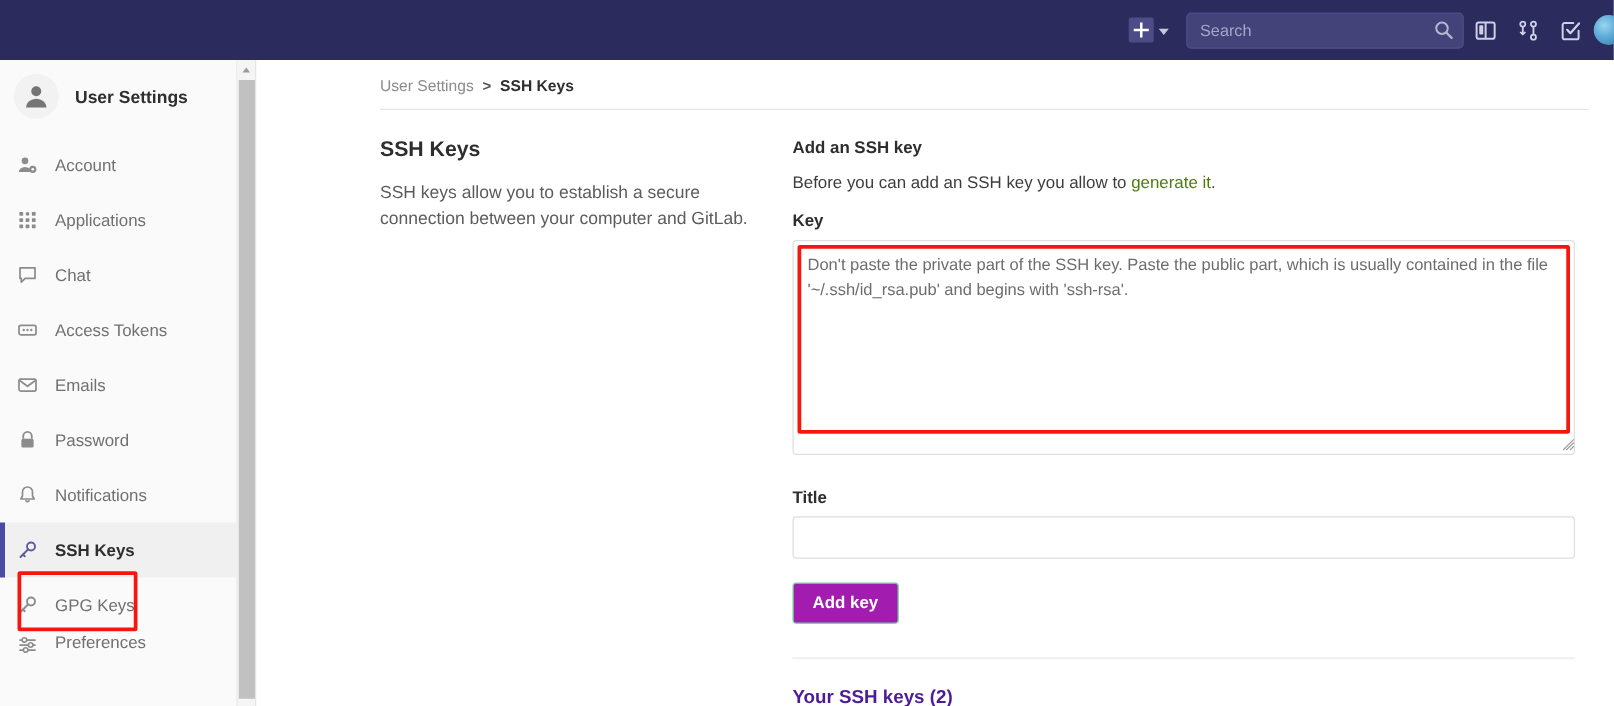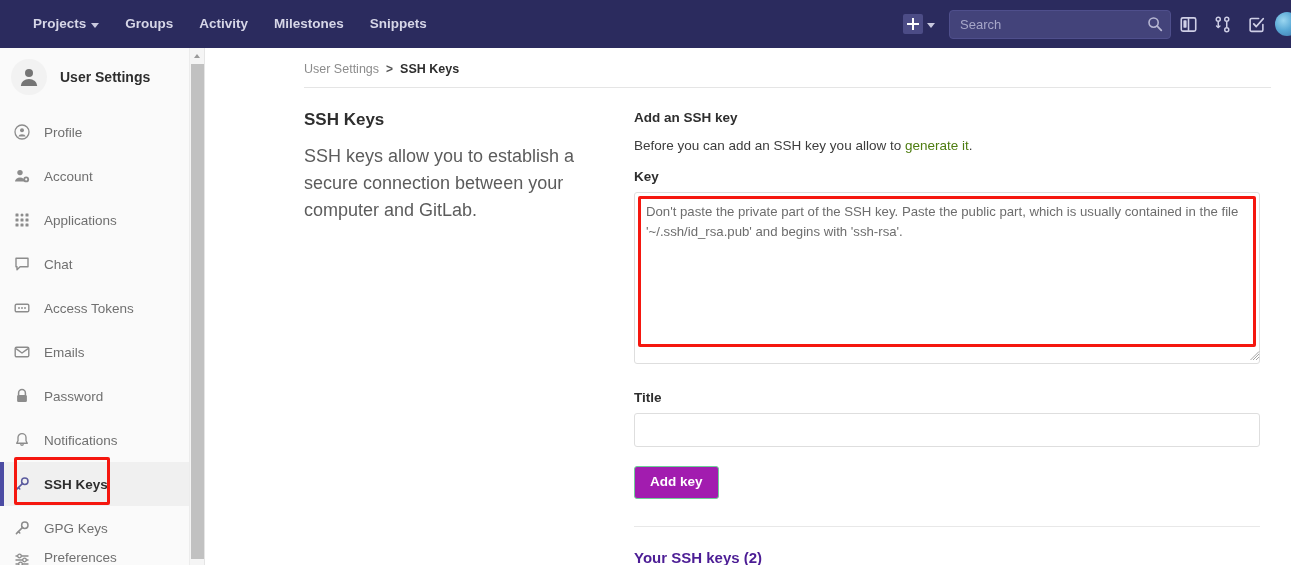--- a/index.html
+++ b/index.html
@@ -185,21 +185,21 @@
 
   .cols { display: flex; padding-left: 98px; padding-top: 22px; }
   .col-left { width: 330px; flex: 0 0 auto; padding-right: 30px; }
   .col-right { width: 629px; flex: 0 0 auto; }
 
   .sec-title {
     font-size: 17px; font-weight: bold; color: #2e2e2e;
     margin: 0 0 13px 0;
   }
   .sec-desc {
-    font-size: 18px; color: #5c5c5c; line-height: 1.5; margin: 0;
+    font-size: 14px; color: #5c5c5c; line-height: 1.5; margin: 0;
     max-width: 300px;
   }
   .form-head {
     font-size: 13.5px; font-weight: bold; color: #2e2e2e; margin: 0 0 13px 0;
   }
   .form-sub {
     font-size: 13.5px; color: #3d3d3d; margin: 0 0 16px 0;
   }
   .form-sub a { color: #4d7c0f; text-decoration: none; cursor: pointer; }
   .field-label {
@@ -246,38 +246,20 @@
   }
   .keys-count {
     font-size: 15px; font-weight: bold; color: #4c1d95; margin-top: 22px;
   }
 </style>
 </head>
 <body>
 
 <div id="navbar">
   <div class="nav-left">
-    <div class="nav-links">
-      <a class="nav-link">
-        <span>Projects</span>
-        <span class="caret-dn"></span>
-      </a>
-      <a class="nav-link">
-        <span>Groups</span>
-      </a>
-      <a class="nav-link">
-        <span>Activity</span>
-      </a>
-      <a class="nav-link">
-        <span>Milestones</span>
-      </a>
-      <a class="nav-link">
-        <span>Snippets</span>
-      </a>
-    </div>
   </div>
 
   <div class="nav-right">
     <div class="plus-group">
       <span class="plus-box"></span>
       <span class="caret-dn"></span>
     </div>
 
     <div class="search-wrap">
       <input class="search-box" type="text" placeholder="Search" style="">
@@ -321,30 +303,20 @@
       <svg viewBox="0 0 24 24">
         <circle cx="12" cy="8" r="4" fill="#757575"></circle>
         <path d="M3.8 21 a8.2 7 0 0 1 16.4 0 Z" fill="#757575"></path>
       </svg>
     </div>
     <div class="side-title">User Settings</div>
   </div>
 
   <div class="side-list">
 
-    <a class="side-item">
-      <span class="ico">
-        <svg viewBox="0 0 16 16">
-          <circle cx="8" cy="8" r="7" fill="none" stroke="#8c8c8c" stroke-width="1.3"></circle>
-          <circle cx="8" cy="6.3" r="2" fill="#8c8c8c"></circle>
-          <path d="M4.2 12.4 a4 3.1 0 0 1 7.6 0" fill="#8c8c8c"></path>
-        </svg>
-      </span>
-      <span>Profile</span>
-    </a>
 
     <a class="side-item">
       <span class="ico">
         <svg viewBox="0 0 16 16">
           <circle cx="6" cy="4.6" r="2.7" fill="#8c8c8c"></circle>
           <path d="M1 13.6 a5 4.1 0 0 1 10 0 Z" fill="#8c8c8c"></path>
           <circle cx="12.2" cy="11.4" r="2.9" fill="#8c8c8c"></circle>
           <circle cx="12.2" cy="11.4" r="1.05" fill="#fafafa"></circle>
         </svg>
       </span>

